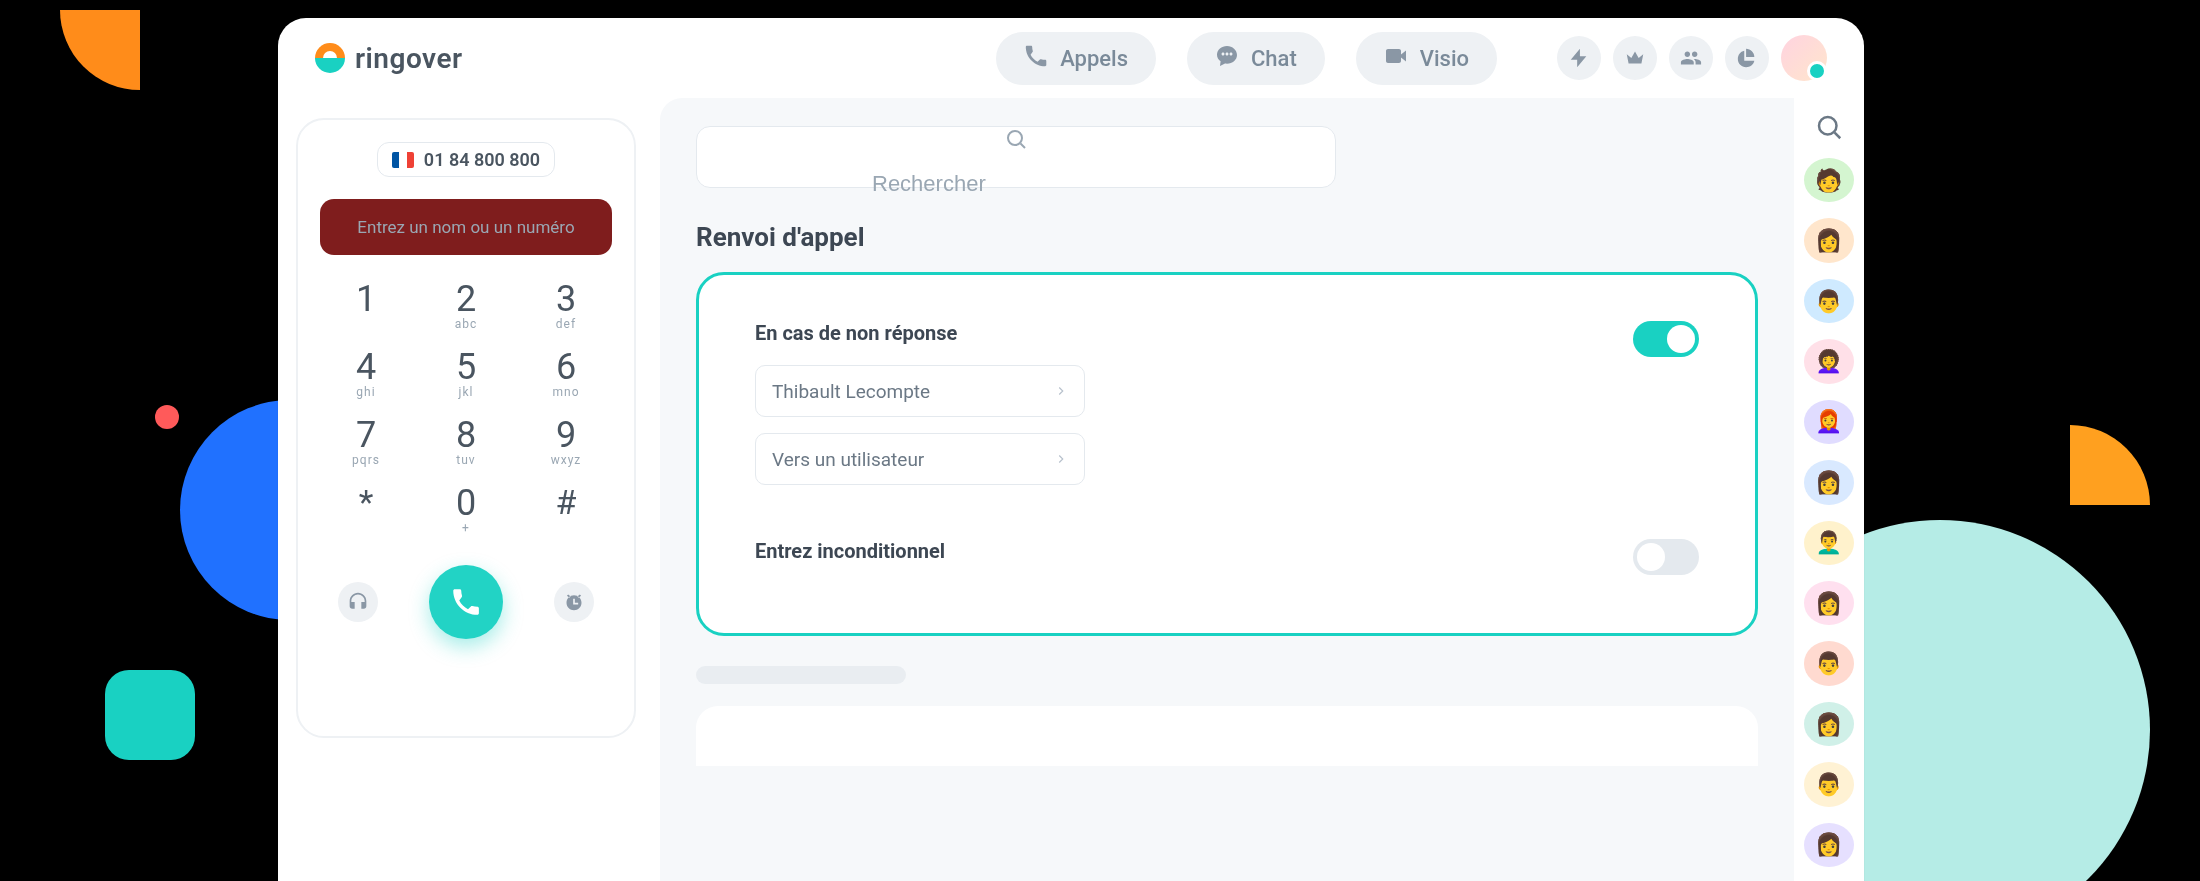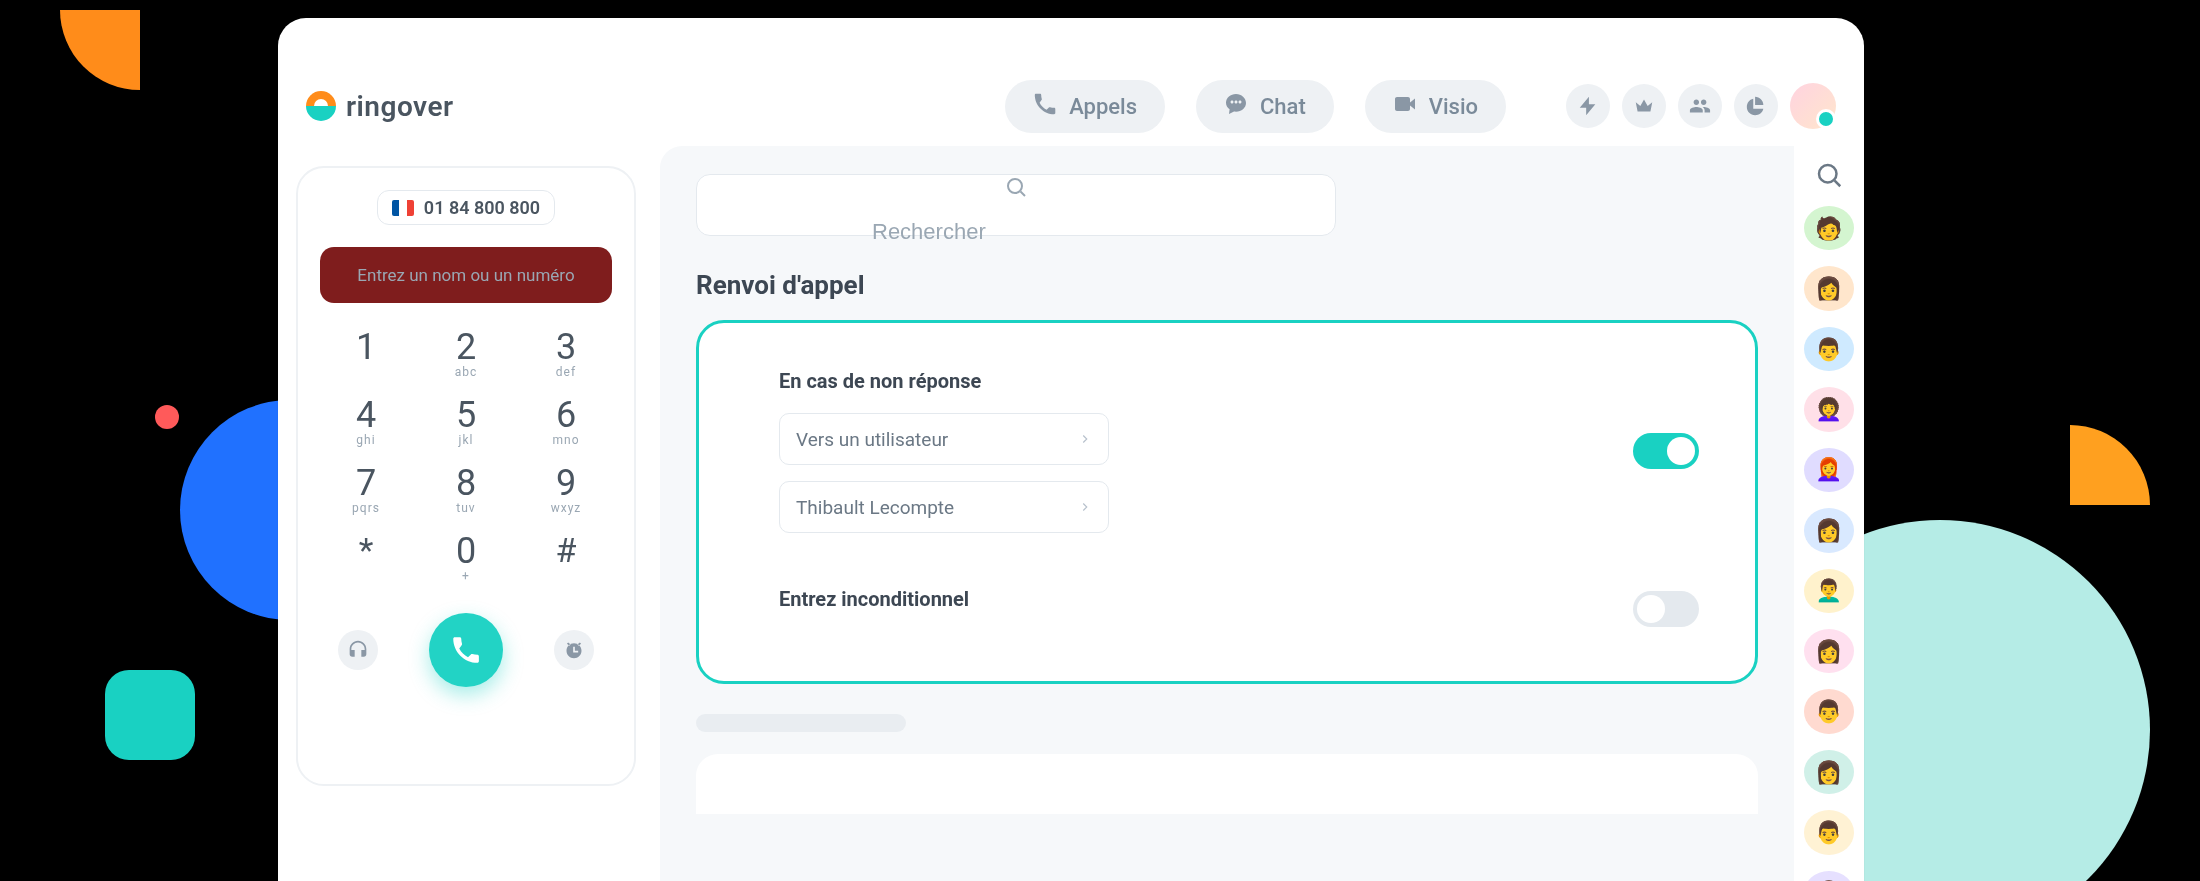--- a/index.html
+++ b/index.html
@@ -31,23 +31,22 @@
     background: #fff;
     border-radius: 28px 28px 0 0;
     overflow: hidden;
     box-shadow: 0 0 0 1px rgba(0,0,0,0.02);
   }
 
   .header {
     height: 80px;
     display: flex;
     align-items: center;
-    padding: 0 28px;
+    padding: 0 37px;
     gap: 20px;
-    margin-top: 48px;
   }
   .logo {
     display: flex;
     align-items: center;
     gap: 10px;
     margin-right: auto;
   }
   .logo-mark {
     width: 30px; height: 30px;
     position: relative;
@@ -141,21 +140,21 @@
   .searchbar input::placeholder{color:#9aa7b3;}
   .section-title { margin-top: 34px; font-size:26px; font-weight:700; color:#3d4753; }
 
   .card {
     margin-top: 20px;
     border: 3px solid #19d1c2;
     border-radius: 28px;
     background:#fff;
     padding: 46px 56px 50px;
   }
-  .setting-row { display:flex; justify-content:space-between; align-items:center; gap:26px;margin-left:24px; }
+  .setting-row { display:flex; justify-content:space-between; align-items:flex-start; gap:26px; }
   .setting-row + .setting-row { margin-top: 54px; }
   .setting-title { font-size:20px; font-weight:700; color:#3d4753; margin-bottom: 20px; }
   .selects { display:flex; flex-direction:column; gap:16px; }
   .select {
     width: 330px; height: 52px; border:1.5px solid #e4e9ee; border-radius:10px;
     display:flex; align-items:center; justify-content:space-between;
     padding: 0 16px; color:#6b7885; font-size:19px; cursor:pointer; background:#fff;
   }
   .select svg{width:14px;height:14px;stroke:#b7c1cc;stroke-width:2;fill:none;}
   .toggle {
@@ -348,27 +347,27 @@
       </div>
 
       <h2 class="section-title">Renvoi d'appel</h2>
 
       <div class="card">
         <div class="setting-row">
           <div>
             <div class="setting-title">En cas de non réponse</div>
             <div class="selects">
               <div class="select">
-                <span>Vers un utilisateur</span>
+                <span>Thibault Lecompte</span>
                 <svg viewBox="0 0 24 24">
                     <polyline points="9 6 15 12 9 18"></polyline>
                   </svg>
               </div>
               <div class="select">
-                <span>Thibault Lecompte</span>
+                <span>Vers un utilisateur</span>
                 <svg viewBox="0 0 24 24">
                     <polyline points="9 6 15 12 9 18"></polyline>
                   </svg>
               </div>
             </div>
           </div>
           <div class="toggle on">
               <div class="knob"></div>
             </div>
         </div>

